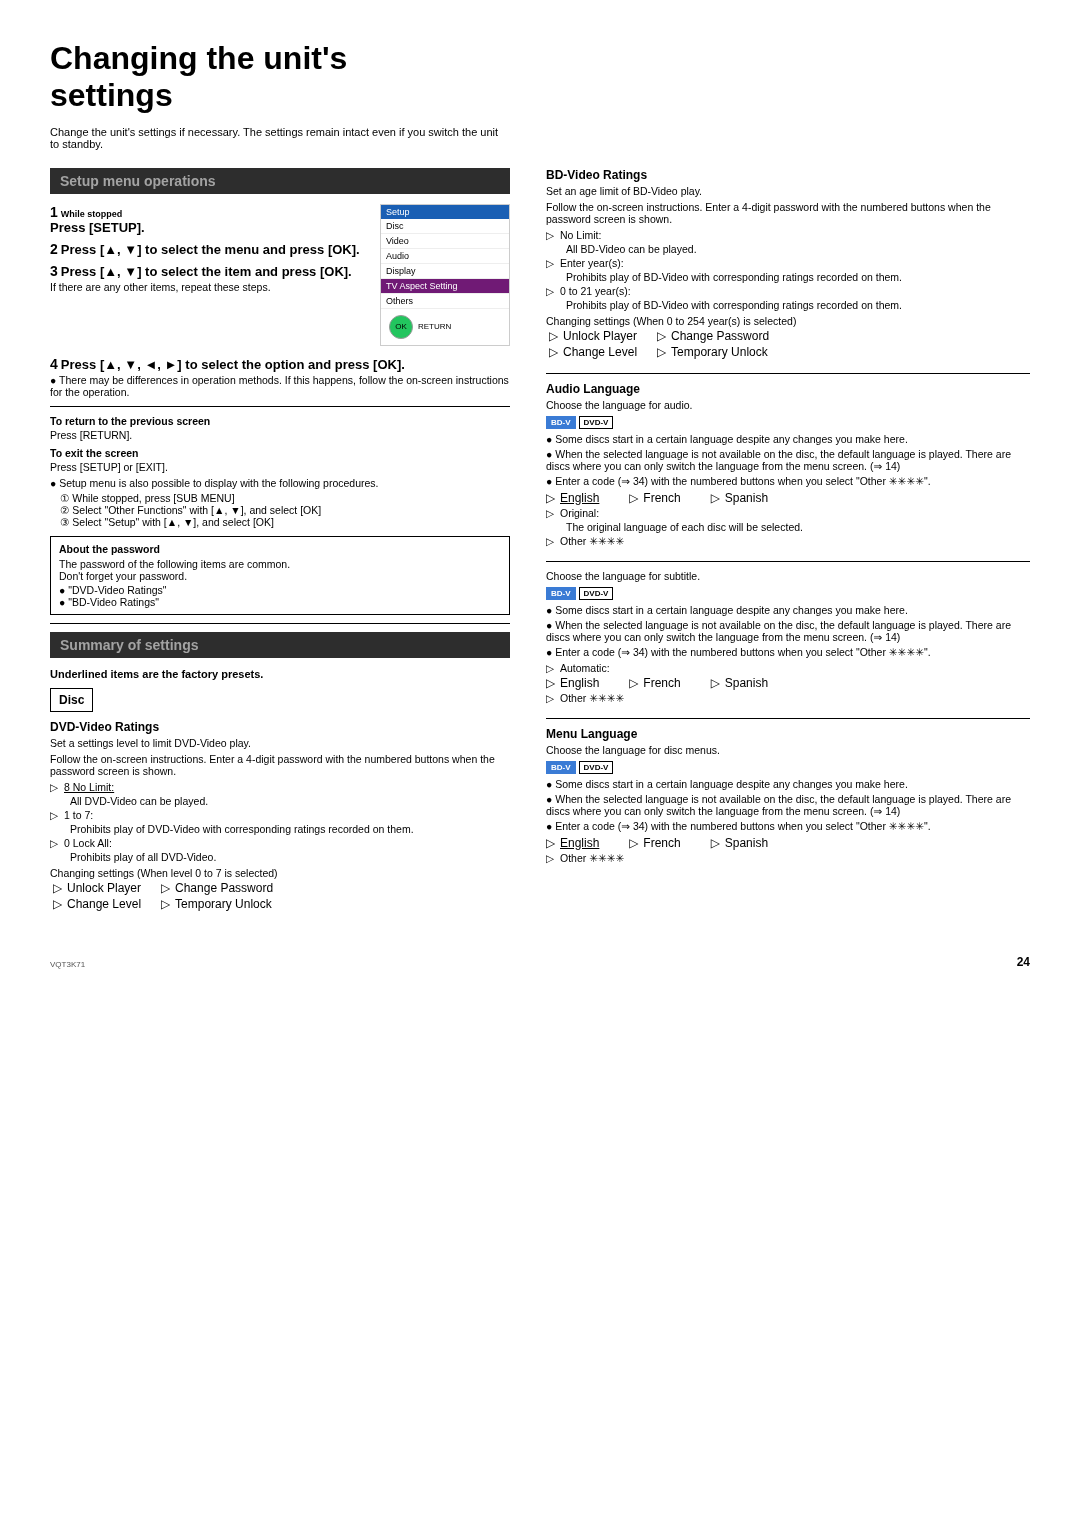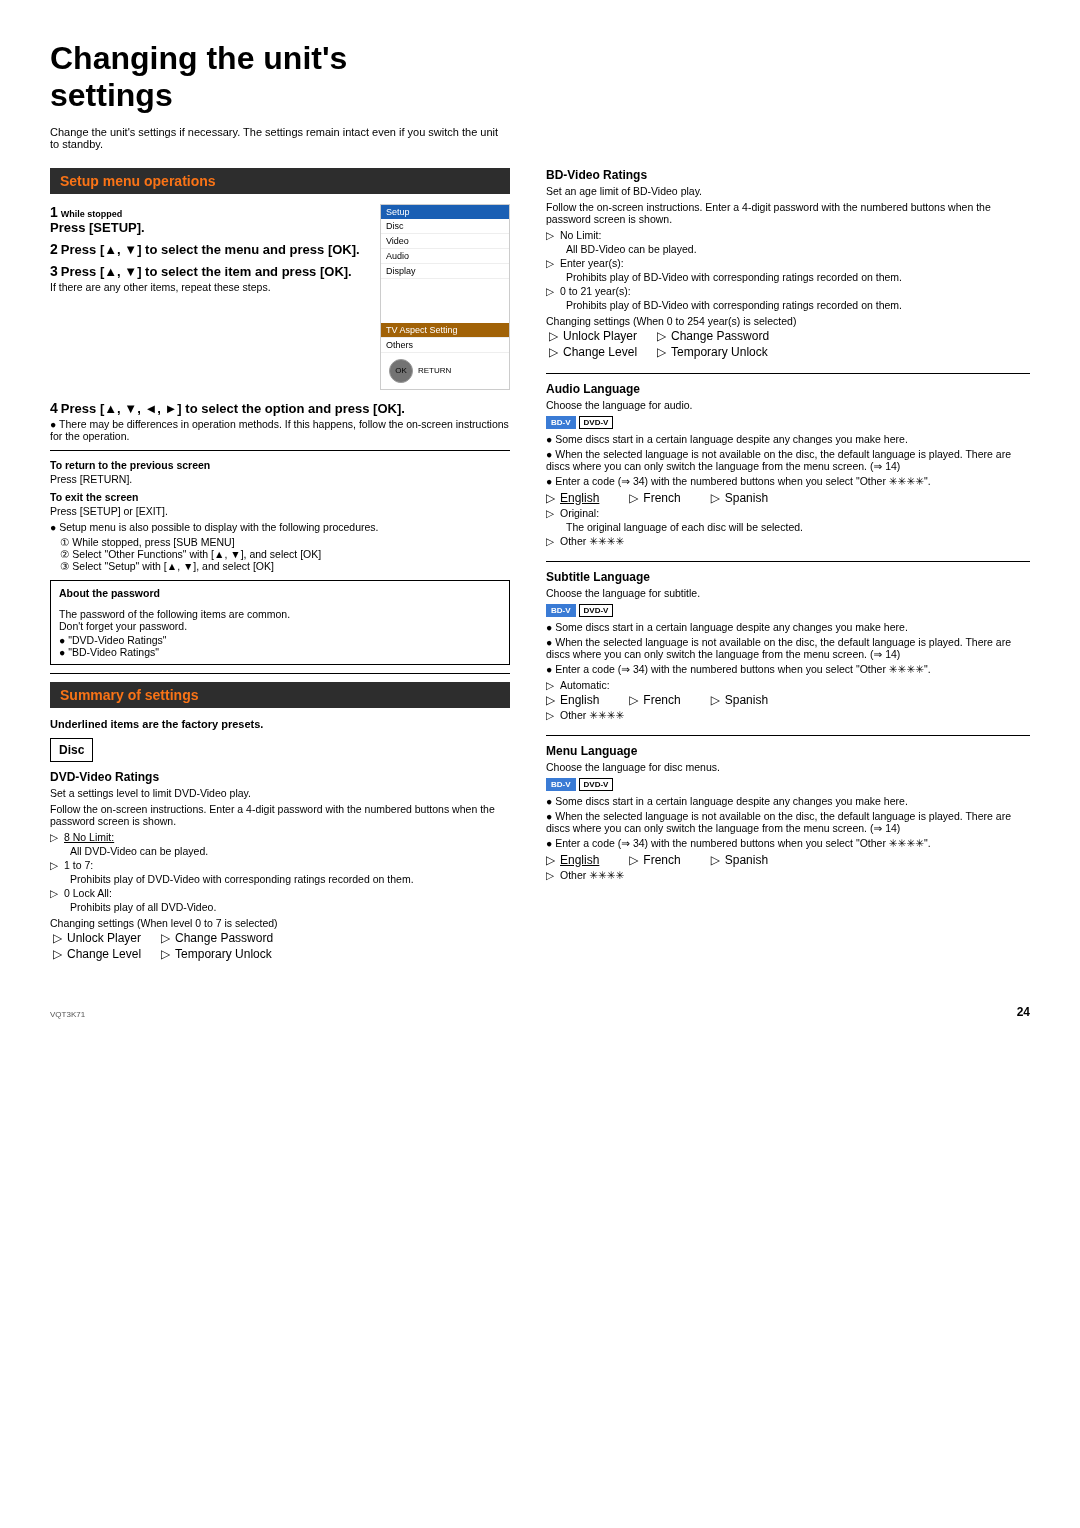--- a/index.html
+++ b/index.html
@@ -26,21 +26,21 @@
     .two-col {
       display: flex;
       gap: 36px;
     }
     .left-col { width: 460px; flex-shrink: 0; }
     .right-col { flex: 1; }
 
     
     .section-header {
       background: #2d2d2d;
-      color: #f97316;
+      color: #a3a3a3;
       font-size: 14px;
       font-weight: bold;
       padding: 5px 10px;
       margin-bottom: 10px;
     }
 
     
     .setup-steps {
       display: flex;
       gap: 10px;
@@ -58,26 +58,25 @@
       color: #fff;
       padding: 2px 5px;
       font-size: 9px;
     }
     .setup-menu-img .menu-item {
       padding: 2px 5px;
       border-bottom: 1px solid #eee;
       font-size: 9px;
     }
     .setup-menu-img .menu-item.selected {
-      background: #a16207;
+      background: #701a75;
       color: #fff;
-      margin-top: 44px;
     }
     .ok-btn {
-      background: #737373;
+      background: #22c55e;
       border: 1px solid #999;
       border-radius: 50%;
       width: 24px;
       height: 24px;
       font-size: 8px;
       display: inline-flex;
       align-items: center;
       justify-content: center;
       margin: 3px 5px;
     }
@@ -97,21 +96,21 @@
 
     hr.section-divider { border: none; border-top: 1px solid #000; margin: 8px 0; }
 
     
     .about-password {
       border: 1px solid #000;
       padding: 6px 8px;
       margin: 8px 0;
       font-size: 10.5px;
     }
-    .about-password .title { font-weight: bold; margin-bottom: 9px; }
+    .about-password .title { font-weight: bold; margin-bottom: 3px; }
 
     
     .disc-box {
       border: 1px solid #000;
       padding: 4px 8px;
       margin-bottom: 8px;
       display: inline-block;
       font-size: 12px;
       font-weight: bold;
     }
@@ -311,21 +310,20 @@
       <div class="arrow-item">
         <span>Original:</span>
       </div>
       <div class="indent">The original language of each disc will be selected.</div>
       <div class="arrow-item"><span>Other ✳✳✳✳</span></div>
     </div>
 
     <hr class="section-divider">
 
     <div class="right-section">
-      <div class="right-section-title">Subtitle Language</div>
       <div class="right-section-subtitle">Choose the language for subtitle.</div>
       <div class="badges">
         <span class="badge bd">BD-V</span>
         <span class="badge dvd">DVD-V</span>
       </div>
       <div class="note" style="font-size:10.5px; margin-bottom:3px;">Some discs start in a certain language despite any changes you make here.</div>
       <div class="note" style="font-size:10.5px; margin-bottom:3px;">When the selected language is not available on the disc, the default language is played. There are discs where you can only switch the language from the menu screen. (⇒ 14)</div>
       <div class="note" style="font-size:10.5px; margin-bottom:4px;">Enter a code (⇒ 34) with the numbered buttons when you select "Other ✳✳✳✳".</div>
 
       <div class="arrow-item">

